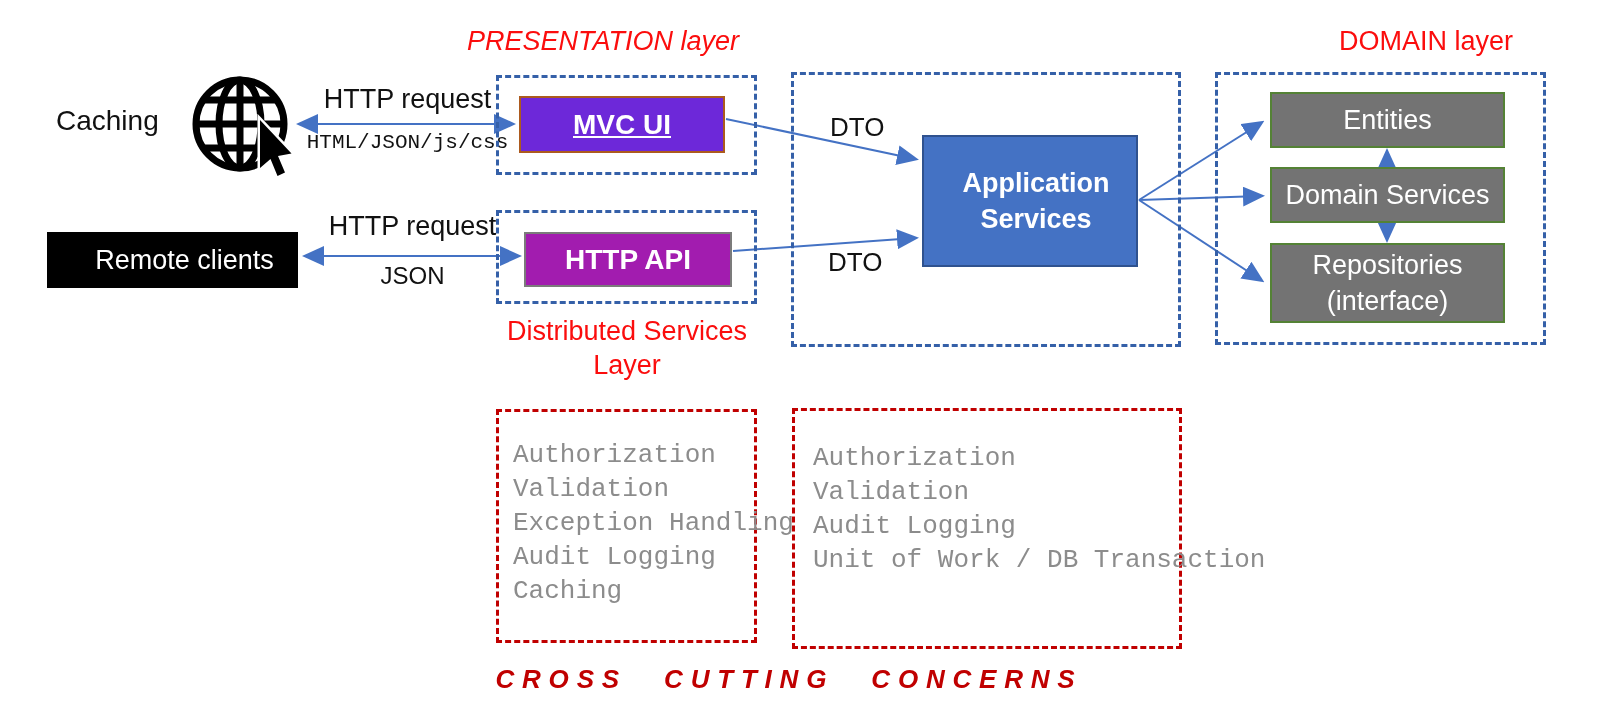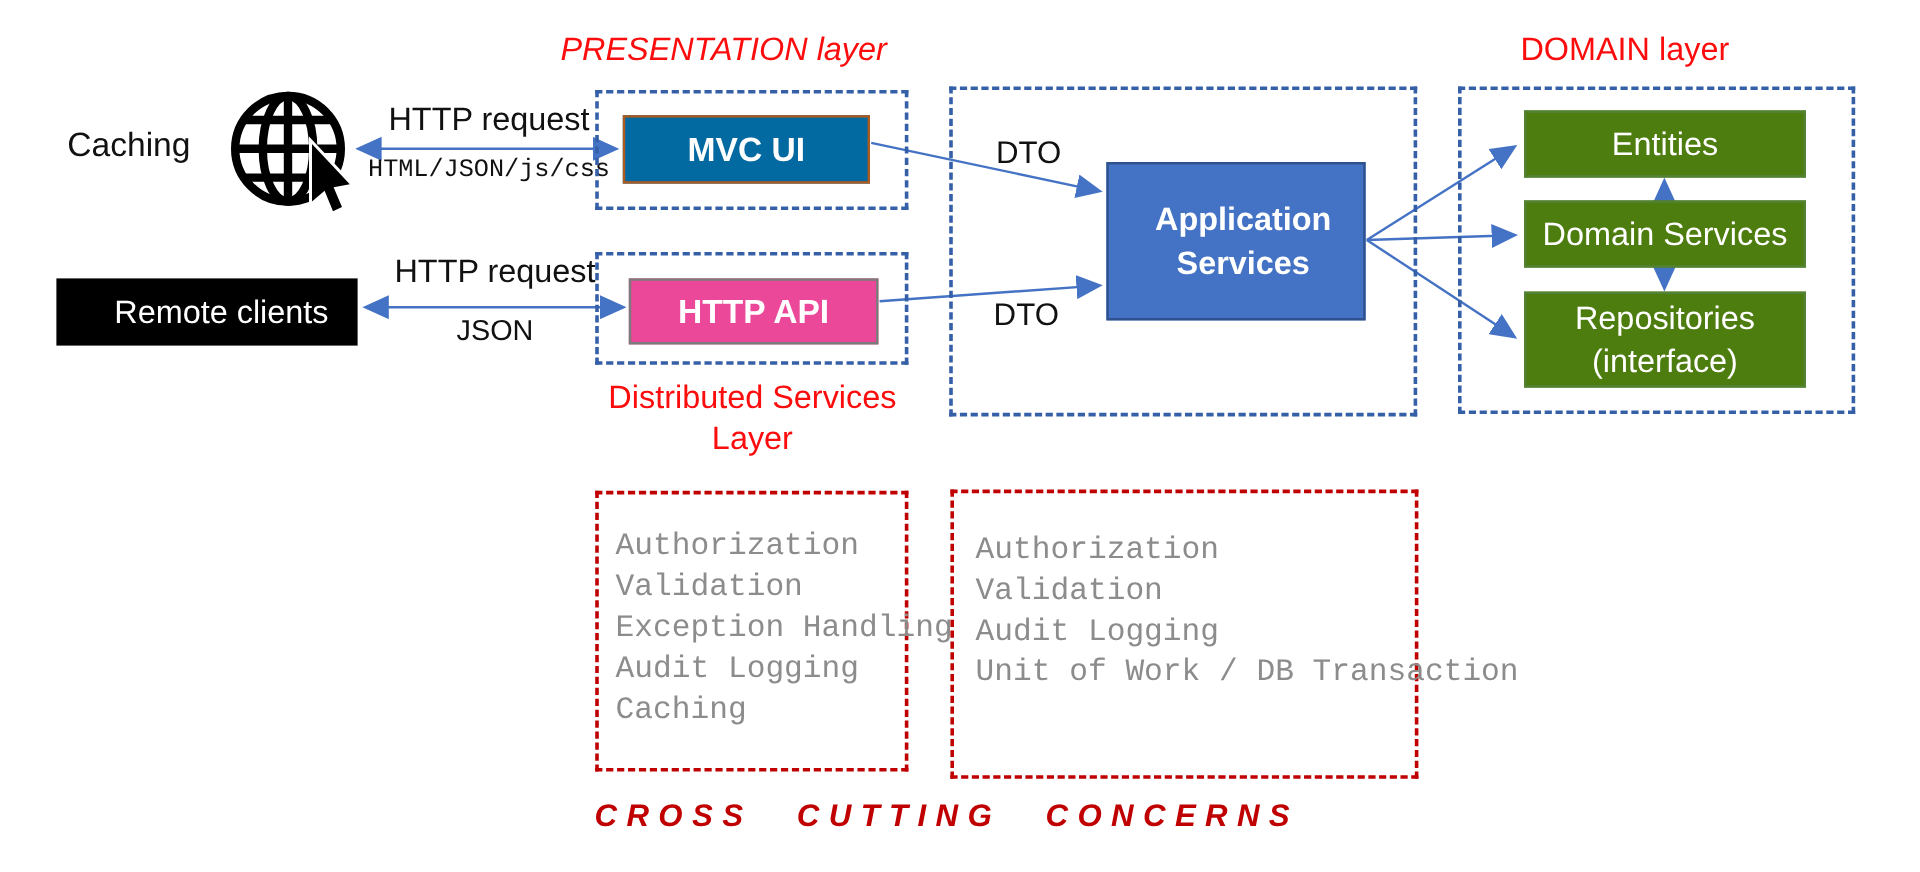--- a/index.html
+++ b/index.html
@@ -6,24 +6,24 @@
   #canvas{
     position:relative;width:1600px;height:727px;background:#ffffff;
     font-family:"Liberation Sans",sans-serif;overflow:hidden;
   }
   .abs{position:absolute;}
   .red-title{color:#FB0D0D;font-size:27px;text-align:center;white-space:nowrap;}
   .dashed-blue{border:3px dashed #3560A8;box-sizing:border-box;}
   .dashed-red{border:3px dashed #C00000;box-sizing:border-box;}
   .node{display:flex;align-items:center;justify-content:center;flex-direction:column;
         box-sizing:border-box;color:#fff;text-align:center;}
-  .node.orange{background:#0369a1;border:2.5px solid #AC5A1E;font-weight:bold;font-size:28px;}
-  .node.gray{background:#ec4899;border:2.5px solid #7B7B7B;font-weight:bold;font-size:28px;}
+  .node.orange{background:#6d28d9;border:2.5px solid #AC5A1E;font-weight:bold;font-size:28px;text-decoration:underline;}
+  .node.gray{background:#a21caf;border:2.5px solid #7B7B7B;font-weight:bold;font-size:28px;}
   .node.blue{background:#4472C4;border:2px solid #2F528F;font-weight:bold;font-size:27px;line-height:36px;padding-left:12px;}
-  .node.green{background:#4d7c0f;border:2px solid #548235;font-size:27px;line-height:36px;}
+  .node.green{background:#737373;border:2px solid #548235;font-size:27px;line-height:36px;}
   .node.black{background:#000;font-size:27px;padding-left:24px;}
   .plain-label{color:#111;white-space:nowrap;}
   .gray-list{color:#8C8C8C;font-size:26px;line-height:34px;white-space:nowrap;font-family:Liberation Mono, monospace;}
   .footer-cc{color:#C00000;font-size:26px;font-style:italic;font-weight:600;
              letter-spacing:0.30em;word-spacing:0.85em;text-align:center;white-space:nowrap;}
 </style>
 </head>
 <body>
 
 <div id="canvas">
@@ -86,21 +86,21 @@
   </div>
 
   <div class="abs dashed-blue" style="left:791px;top:72px;width:390px;height:275px;"></div>
   <div class="abs plain-label" style="left:830px;top:112px;font-size:26px;">DTO</div>
   <div class="abs plain-label" style="left:828px;top:247px;font-size:26px;">DTO</div>
   <div class="abs node blue" style="left:922px;top:135px;width:216px;height:132px;">
     <div>Application</div>
     <div>Services</div>
   </div>
 
-  <div class="abs red-title" style="left:1224px;width:260px;top:26px;">DOMAIN layer</div>
+  <div class="abs red-title" style="left:1296px;width:260px;top:26px;">DOMAIN layer</div>
   <div class="abs dashed-blue" style="left:1215px;top:72px;width:331px;height:273px;"></div>
   <div class="abs node green" style="left:1270px;top:92px;width:235px;height:56px;">
     <span>Entities</span>
   </div>
   <div class="abs node green" style="left:1270px;top:167px;width:235px;height:56px;">
     <span>Domain Services</span>
   </div>
   <div class="abs node green" style="left:1270px;top:243px;width:235px;height:80px;">
     <div>Repositories</div>
     <div>(interface)</div>

